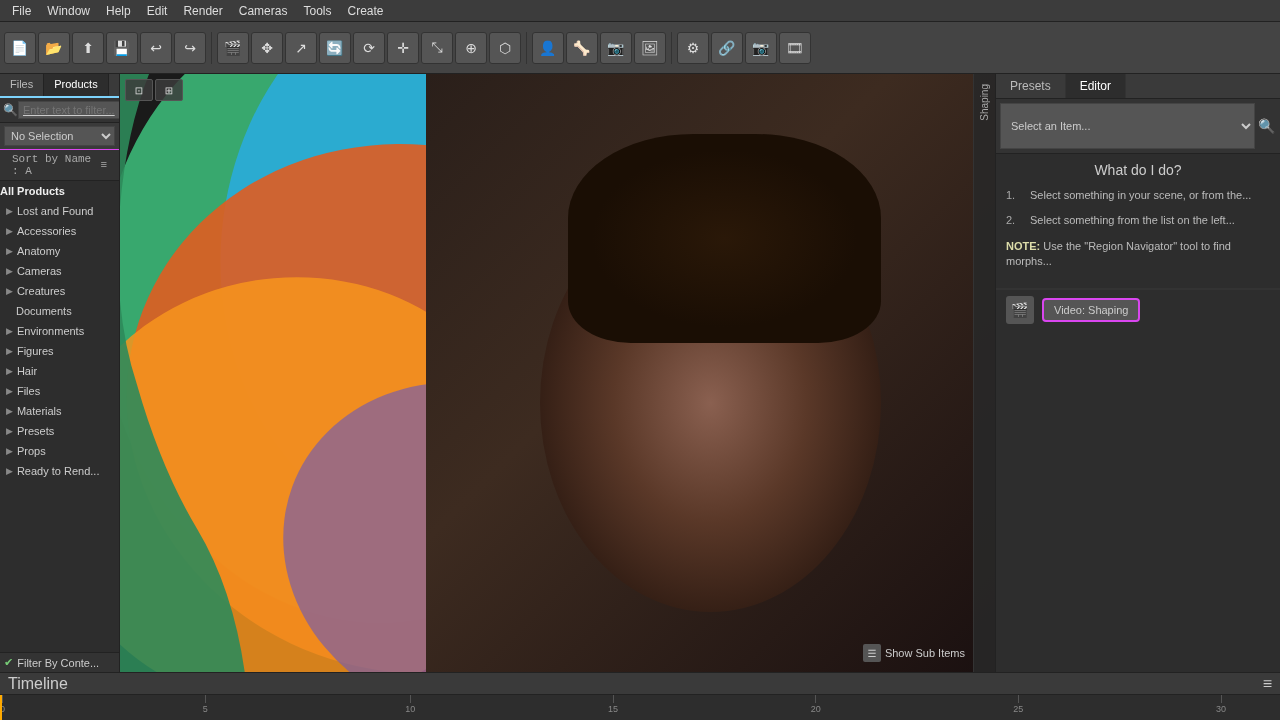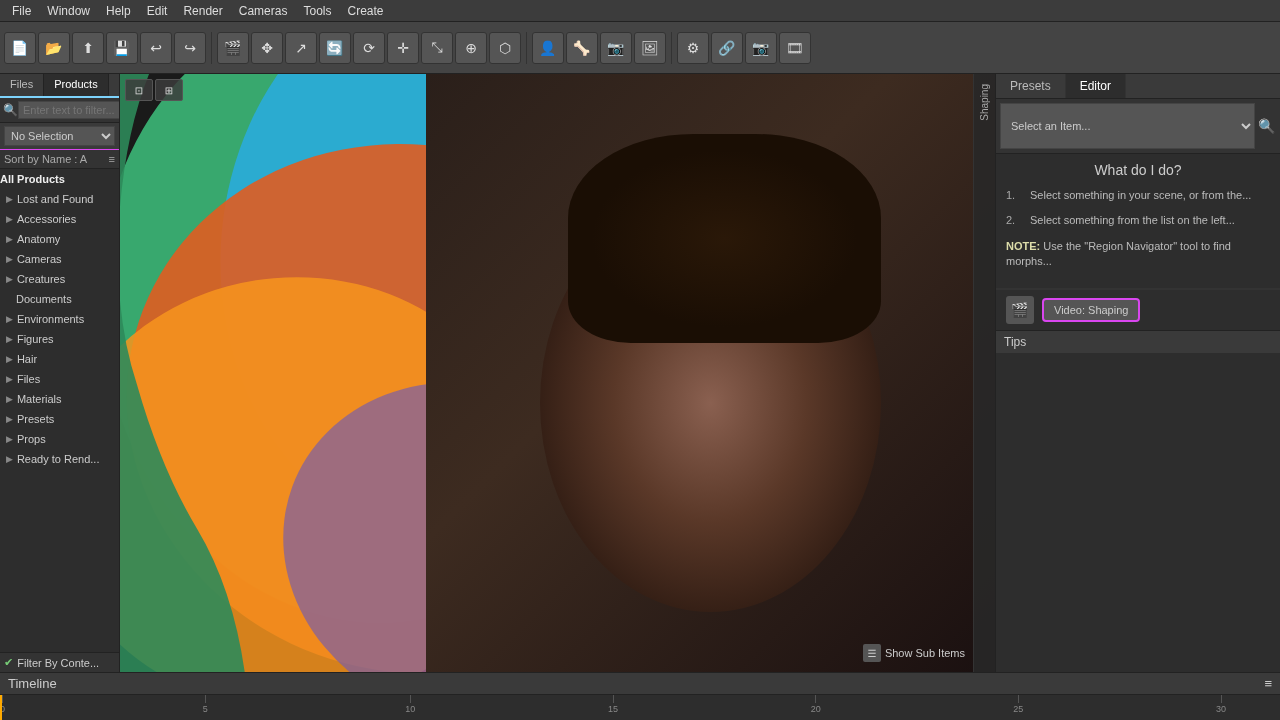--- a/index.html
+++ b/index.html
@@ -100,20 +100,21 @@
       border-bottom: 1px solid #222;
     }
     #search-bar input {
       flex: 1;
       background: #555;
       border: 1px solid #444;
       color: #ccc;
       padding: 2px 4px;
       font-size: 11px;
       outline: none;
+      text-decoration: underline;
     }
     #search-icon-btn {
       width: 18px;
       height: 18px;
       display: flex;
       align-items: center;
       justify-content: center;
       color: #aaa;
       cursor: pointer;
       font-size: 12px;
@@ -128,28 +129,29 @@
       width: 100%;
       background: #555;
       color: #ccc;
       border: 1px solid #444;
       font-size: 11px;
       padding: 2px;
       outline: none;
     }
 
     #sort-bar {
-      padding: 3px 4px;
+      padding: 3px 12px;
       background: #333;
       border-bottom: 1px solid #222;
       font-size: 11px;
       color: #aaa;
       display: flex;
       align-items: center;
       justify-content: space-between;
+      font-family: Liberation Mono, monospace;
     }
 
     #product-list {
       flex: 1;
       overflow-y: auto;
       background: #2d2d2d;
     }
     .product-item {
       padding: 4px 6px;
       font-size: 11px;
@@ -364,21 +366,21 @@
       display: flex;
       flex-direction: column;
     }
     #timeline-header {
       height: 22px;
       background: #3a3a3a;
       border-bottom: 1px solid #222;
       display: flex;
       align-items: center;
       padding: 0 8px;
-      font-size: 13px;
+      font-size: 16px;
       color: #ccc;
       justify-content: space-between;
     }
     #timeline-ruler {
       flex: 1;
       background: #2d2d2d;
       position: relative;
       overflow: hidden;
     }
     #timeline-ruler-inner {
@@ -628,23 +630,20 @@
         <span class="note-label">NOTE:</span>
         <span>Use the "Region Navigator" tool to find morphs...</span>
       </div>
     </div>
 
     <div id="video-btn-area">
       <div id="video-icon">🎬</div>
       <button id="video-btn">Video: Shaping</button>
     </div>
 
-    <div id="tips-bar">
-      <span>Tips</span>
-    </div>
   </div>
 </div>
 
 <div id="timeline">
   <div id="timeline-header">
     <span>Timeline</span>
     <span style="cursor:pointer;">≡</span>
   </div>
   <div id="timeline-ruler">
     <div id="timeline-ruler-inner"></div>

